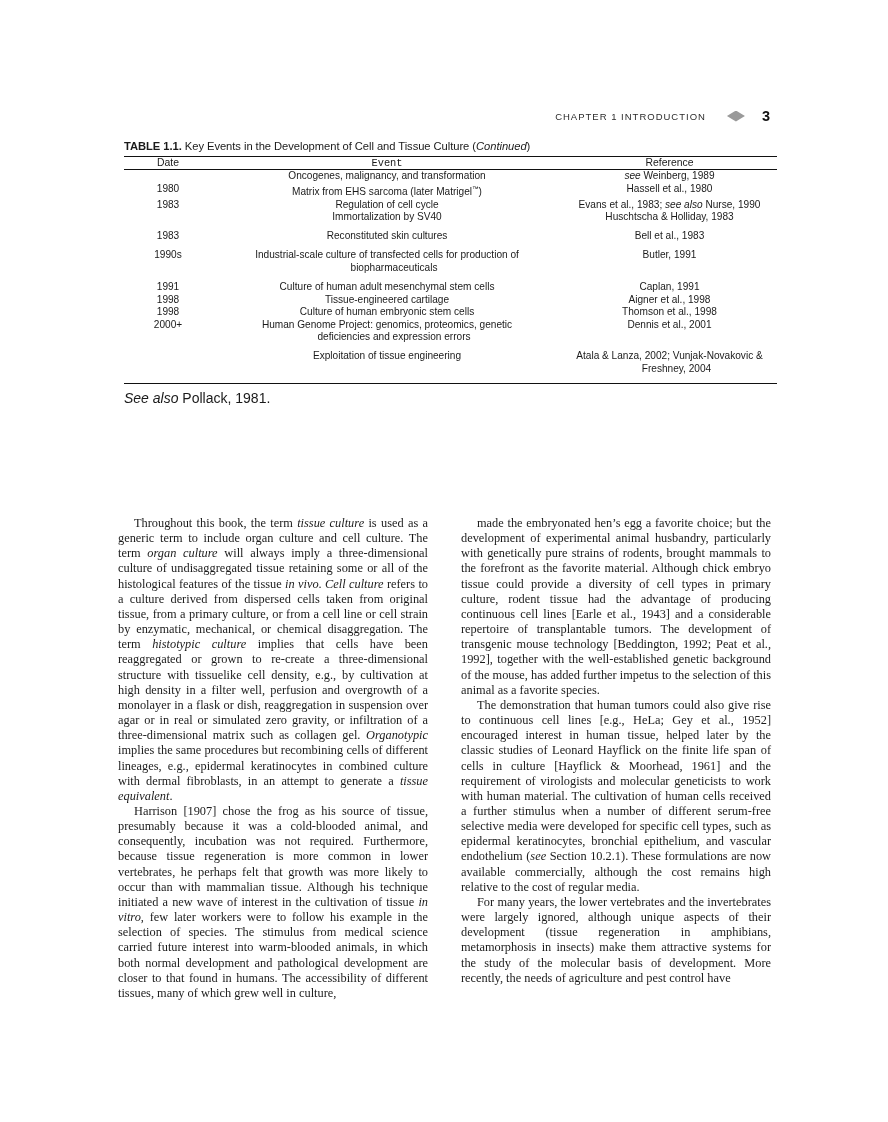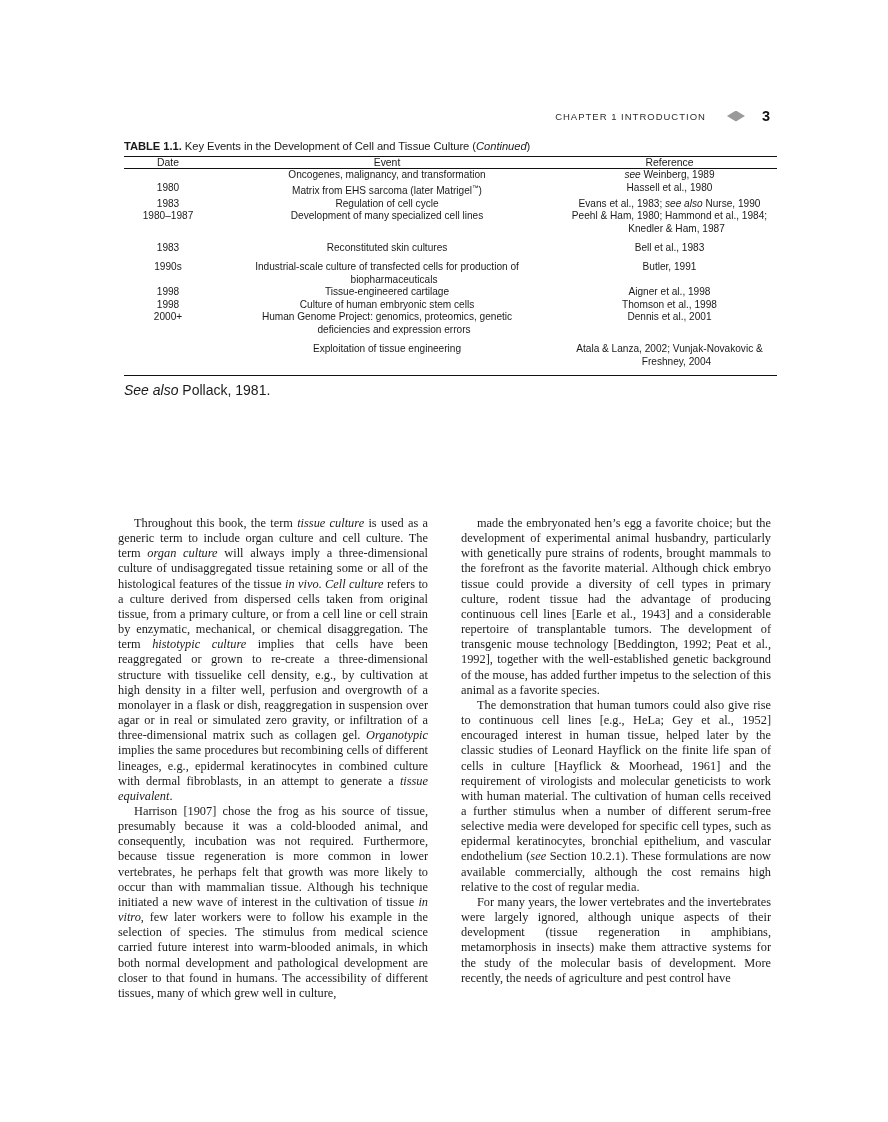--- a/index.html
+++ b/index.html
@@ -89,21 +89,21 @@
   }
   .col-date  { width: 88px; }
   .col-event { width: 350px; }
   .col-ref   { width: 215px; }
 
   .hdr-row th {
     font-size: 10.4px;
     padding: 6px 0 6px 0;
   }
   .hdr-date { text-align: left; }
-  .hdr-event { text-align: center; padding-left: 0; }
+  .hdr-event { text-align: center; padding-left: 0; font-family: Liberation Mono, monospace; }
   .hdr-ref { text-align: center; }
 
   .body-rows td {
     font-size: 10.1px;
     line-height: 12.6px;
     padding-top: 0;
     padding-bottom: 0;
   }
   .body-rows tr.spaced td { padding-top: 6.5px; }
   .cell-date { white-space: nowrap; }
@@ -198,33 +198,38 @@
             <td class="cell-date">1980</td>
             <td class="cell-event">Matrix from EHS sarcoma (later Matrigel<sup class="tm">™</sup>)</td>
             <td class="cell-ref">Hassell et al., 1980</td>
           </tr>
           <tr>
             <td class="cell-date">1983</td>
             <td class="cell-event">Regulation of cell cycle</td>
             <td class="cell-ref">Evans et al., 1983; <i>see also</i> Nurse, 1990</td>
           </tr>
           <tr>
-            <td class="cell-date">1980–1987</td>
-            <td class="cell-event">Development of many specialized cell lines</td>
-            <td class="cell-ref">Peehl &amp; Ham, 1980; Hammond et al., 1984;<span class="hang">Knedler &amp; Ham, 1987</span></td>
+            <td class="cell-date"></td>
+            <td class="cell-event">Immortalization by SV40</td>
+            <td class="cell-ref">Huschtscha &amp; Holliday, 1983</td>
           </tr>
           <tr class="spaced">
             <td class="cell-date">1983</td>
             <td class="cell-event">Reconstituted skin cultures</td>
             <td class="cell-ref">Bell et al., 1983</td>
           </tr>
           <tr class="spaced">
             <td class="cell-date">1990s</td>
             <td class="cell-event">Industrial-scale culture of transfected cells for production of<span class="hang">biopharmaceuticals</span></td>
             <td class="cell-ref">Butler, 1991</td>
+          </tr>
+          <tr class="spaced">
+            <td class="cell-date">1991</td>
+            <td class="cell-event">Culture of human adult mesenchymal stem cells</td>
+            <td class="cell-ref">Caplan, 1991</td>
           </tr>
           <tr>
             <td class="cell-date">1998</td>
             <td class="cell-event">Tissue-engineered cartilage</td>
             <td class="cell-ref">Aigner et al., 1998</td>
           </tr>
           <tr>
             <td class="cell-date">1998</td>
             <td class="cell-event">Culture of human embryonic stem cells</td>
             <td class="cell-ref">Thomson et al., 1998</td>

